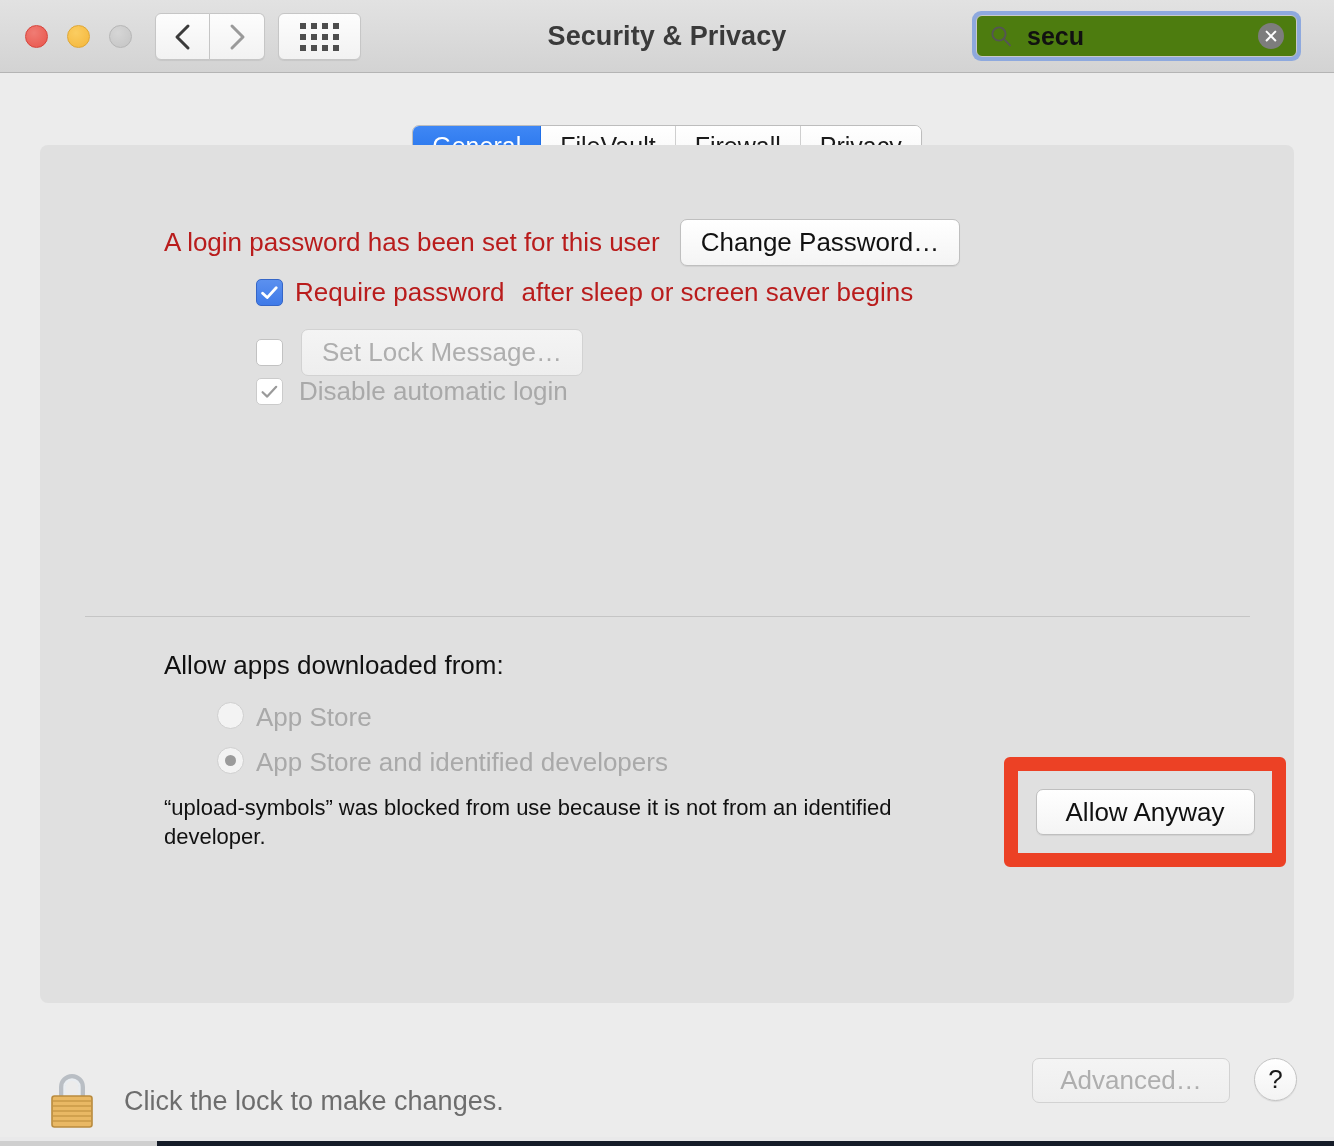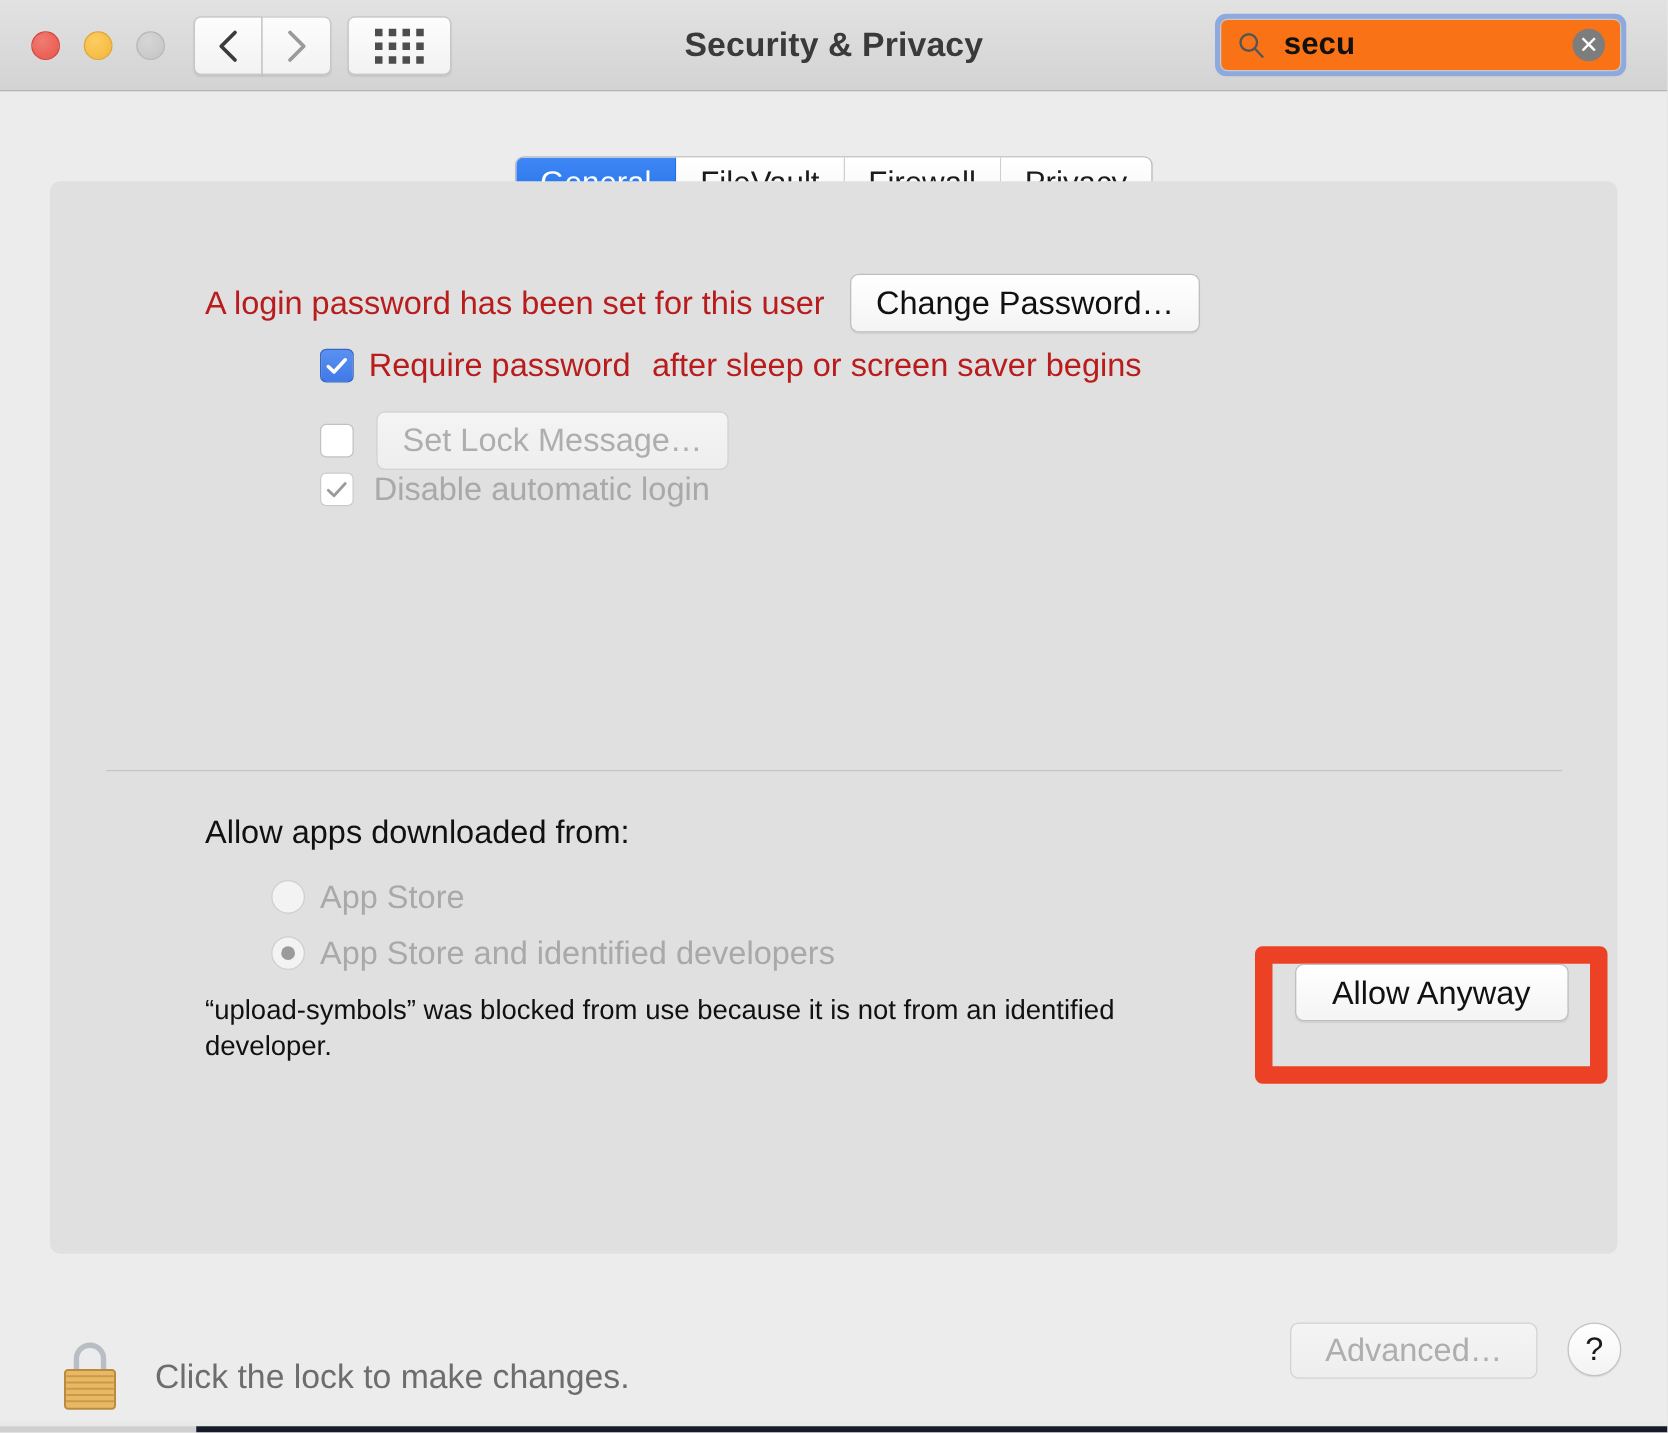--- a/index.html
+++ b/index.html
@@ -97,21 +97,21 @@
     position: absolute;
     right: 33px; top: 11px;
     width: 329px; height: 50px;
     border-radius: 9px;
     background: #8ea9de;
     padding: 4px;
     box-sizing: border-box;
   }
   .searchfield {
     width: 100%; height: 100%;
-    background: #f97316;
+    background: #4d7c0f;
     border-radius: 6px;
     position: relative;
     box-sizing: border-box;
     border: 1px solid #c9c9c9;
   }
   .search-icon {
     position: absolute;
     left: 13px; top: 50%;
     transform: translateY(-50%);
     width: 22px; height: 22px;
@@ -285,21 +285,21 @@
 
   .allow-title {
     position: absolute;
     left: 124px; top: 505px;
     font-size: 26px;
     color: #111;
   }
 
   .radio-row {
     position: absolute;
-    display: flex; align-items: center;
+    display: flex; 
   }
   .radio-row.r1 { left: 177px; top: 557px; }
   .radio-row.r2 { left: 177px; top: 602px; }
   .radio {
     width: 27px; height: 27px;
     border-radius: 50%;
     background: #f3f3f3;
     border: 1px solid #cfcfcf;
     box-sizing: border-box;
     display: flex; align-items: center; justify-content: center;
@@ -320,21 +320,21 @@
     line-height: 1.32;
   }
 
   .annotation {
     position: absolute;
     left: 964px; top: 612px;
     width: 282px; height: 110px;
     border: 14px solid #ec4125;
     border-radius: 6px;
     box-sizing: border-box;
-    display: flex; justify-content: center;
+    display: flex; align-items: center; justify-content: center;
   }
   .allow-btn {
     width: 219px; height: 46px;
   }
 
   
   .lock-area {
     position: absolute;
     left: 46px; top: 1070px;
     display: flex; align-items: center;

